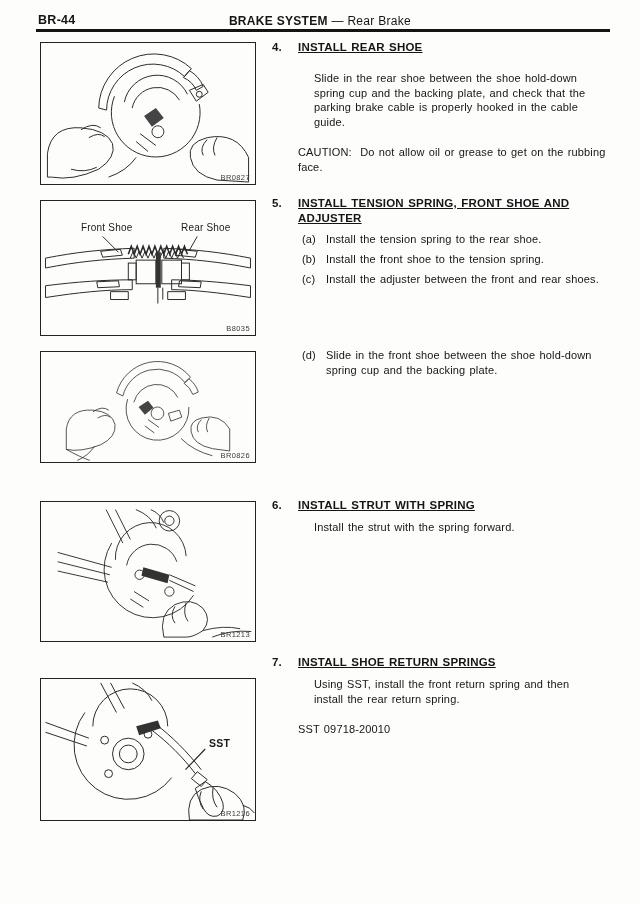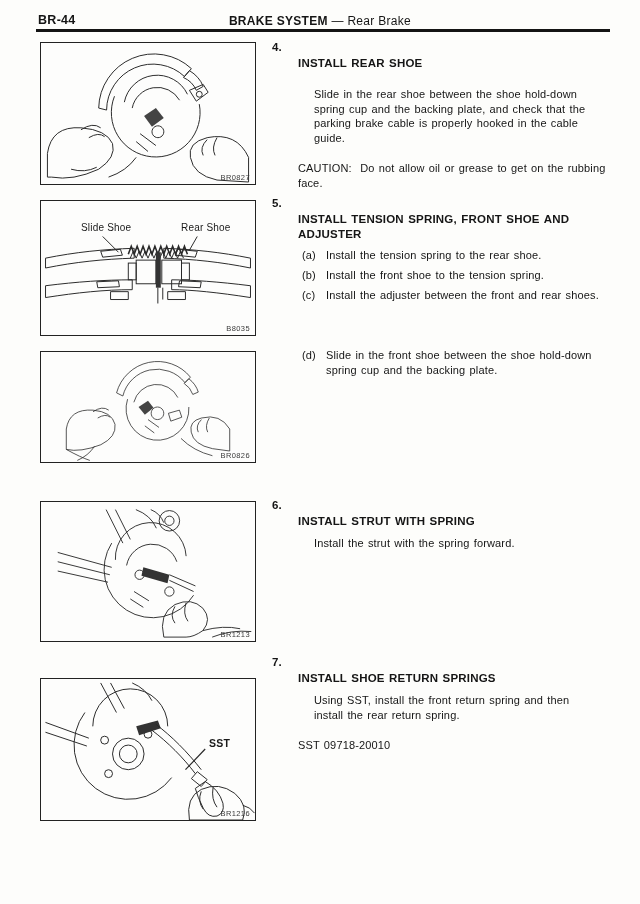--- a/index.html
+++ b/index.html
@@ -53,21 +53,22 @@
   .step{
     position:absolute;left:272px;width:346px;
     font-size:11px;line-height:14.5px;letter-spacing:.15px;word-spacing:1px;
   }
   .step .num{
     position:absolute;left:0;top:0;font-weight:bold;font-size:11.5px;
   }
   .step .content{margin-left:26px;}
   .step-title{
     font-weight:bold;font-size:11.5px;line-height:15px;letter-spacing:.2px;
-    margin:16px 0 4px 0;
+    margin:0 0 4px 0;
+    text-decoration:underline;
   }
   .step-body{margin:16px;}
   .caution{font-weight:normal;margin:7px 0 12px 0;}
   .substep{position:relative;margin-top:5.5px;}
   .substep .slabel{position:absolute;left:4px;top:0;}
   .substep .stext{display:block;margin-left:28px;}
   .sst-line{margin:7px 0 0 0;}
   #step4{top:40px;}
   #step5{top:196px;}
   #step5d{top:348px;}
@@ -123,21 +124,21 @@
       <path d="M118,88 L118,104 M123,88 L123,100"></path>
       <rect x="88" y="63" width="8" height="17"></rect>
       <rect x="142" y="63" width="8" height="17"></rect>
       <path d="M4,86 C36,82 64,80 92,80 L92,90 C64,90 36,93 4,98 Z"></path>
       <path d="M212,86 C180,82 152,80 132,80 L132,90 C152,90 180,93 212,98 Z"></path>
       <path d="M56,82 l22,-1 1,6 -22,1 Z"></path>
       <path d="M140,81 l22,1 -1,6 -22,-1 Z"></path>
       <path d="M70,92 l18,0 0,8 -18,0 Z"></path>
       <path d="M128,92 l18,0 0,8 -18,0 Z"></path>
     </svg>
-    <span class="figlabel" style="left:40px;top:21px;">Slide Shoe</span>
+    <span class="figlabel" style="left:40px;top:21px;">Front Shoe</span>
     <span class="figlabel" style="left:140px;top:21px;">Rear Shoe</span>
     <span class="figcode">B8035</span>
   </div>
 
   <div class="figbox" id="fig3">
     <svg viewBox="0 0 216 140" fill="none" stroke="#2a2a2a" stroke-width="1">
       <path d="M68,52 A54,54 0 0 1 162,32 L155,39 A45,45 0 0 0 76,56 Z"></path>
       <path d="M160,34 q9,7 12,17 l-7,3 q-3,-9 -11,-14 Z"></path>
       <path d="M82,60 A40,40 0 1 0 160,70"></path>
       <path d="M90,64 A30,30 0 0 1 146,58"></path>

